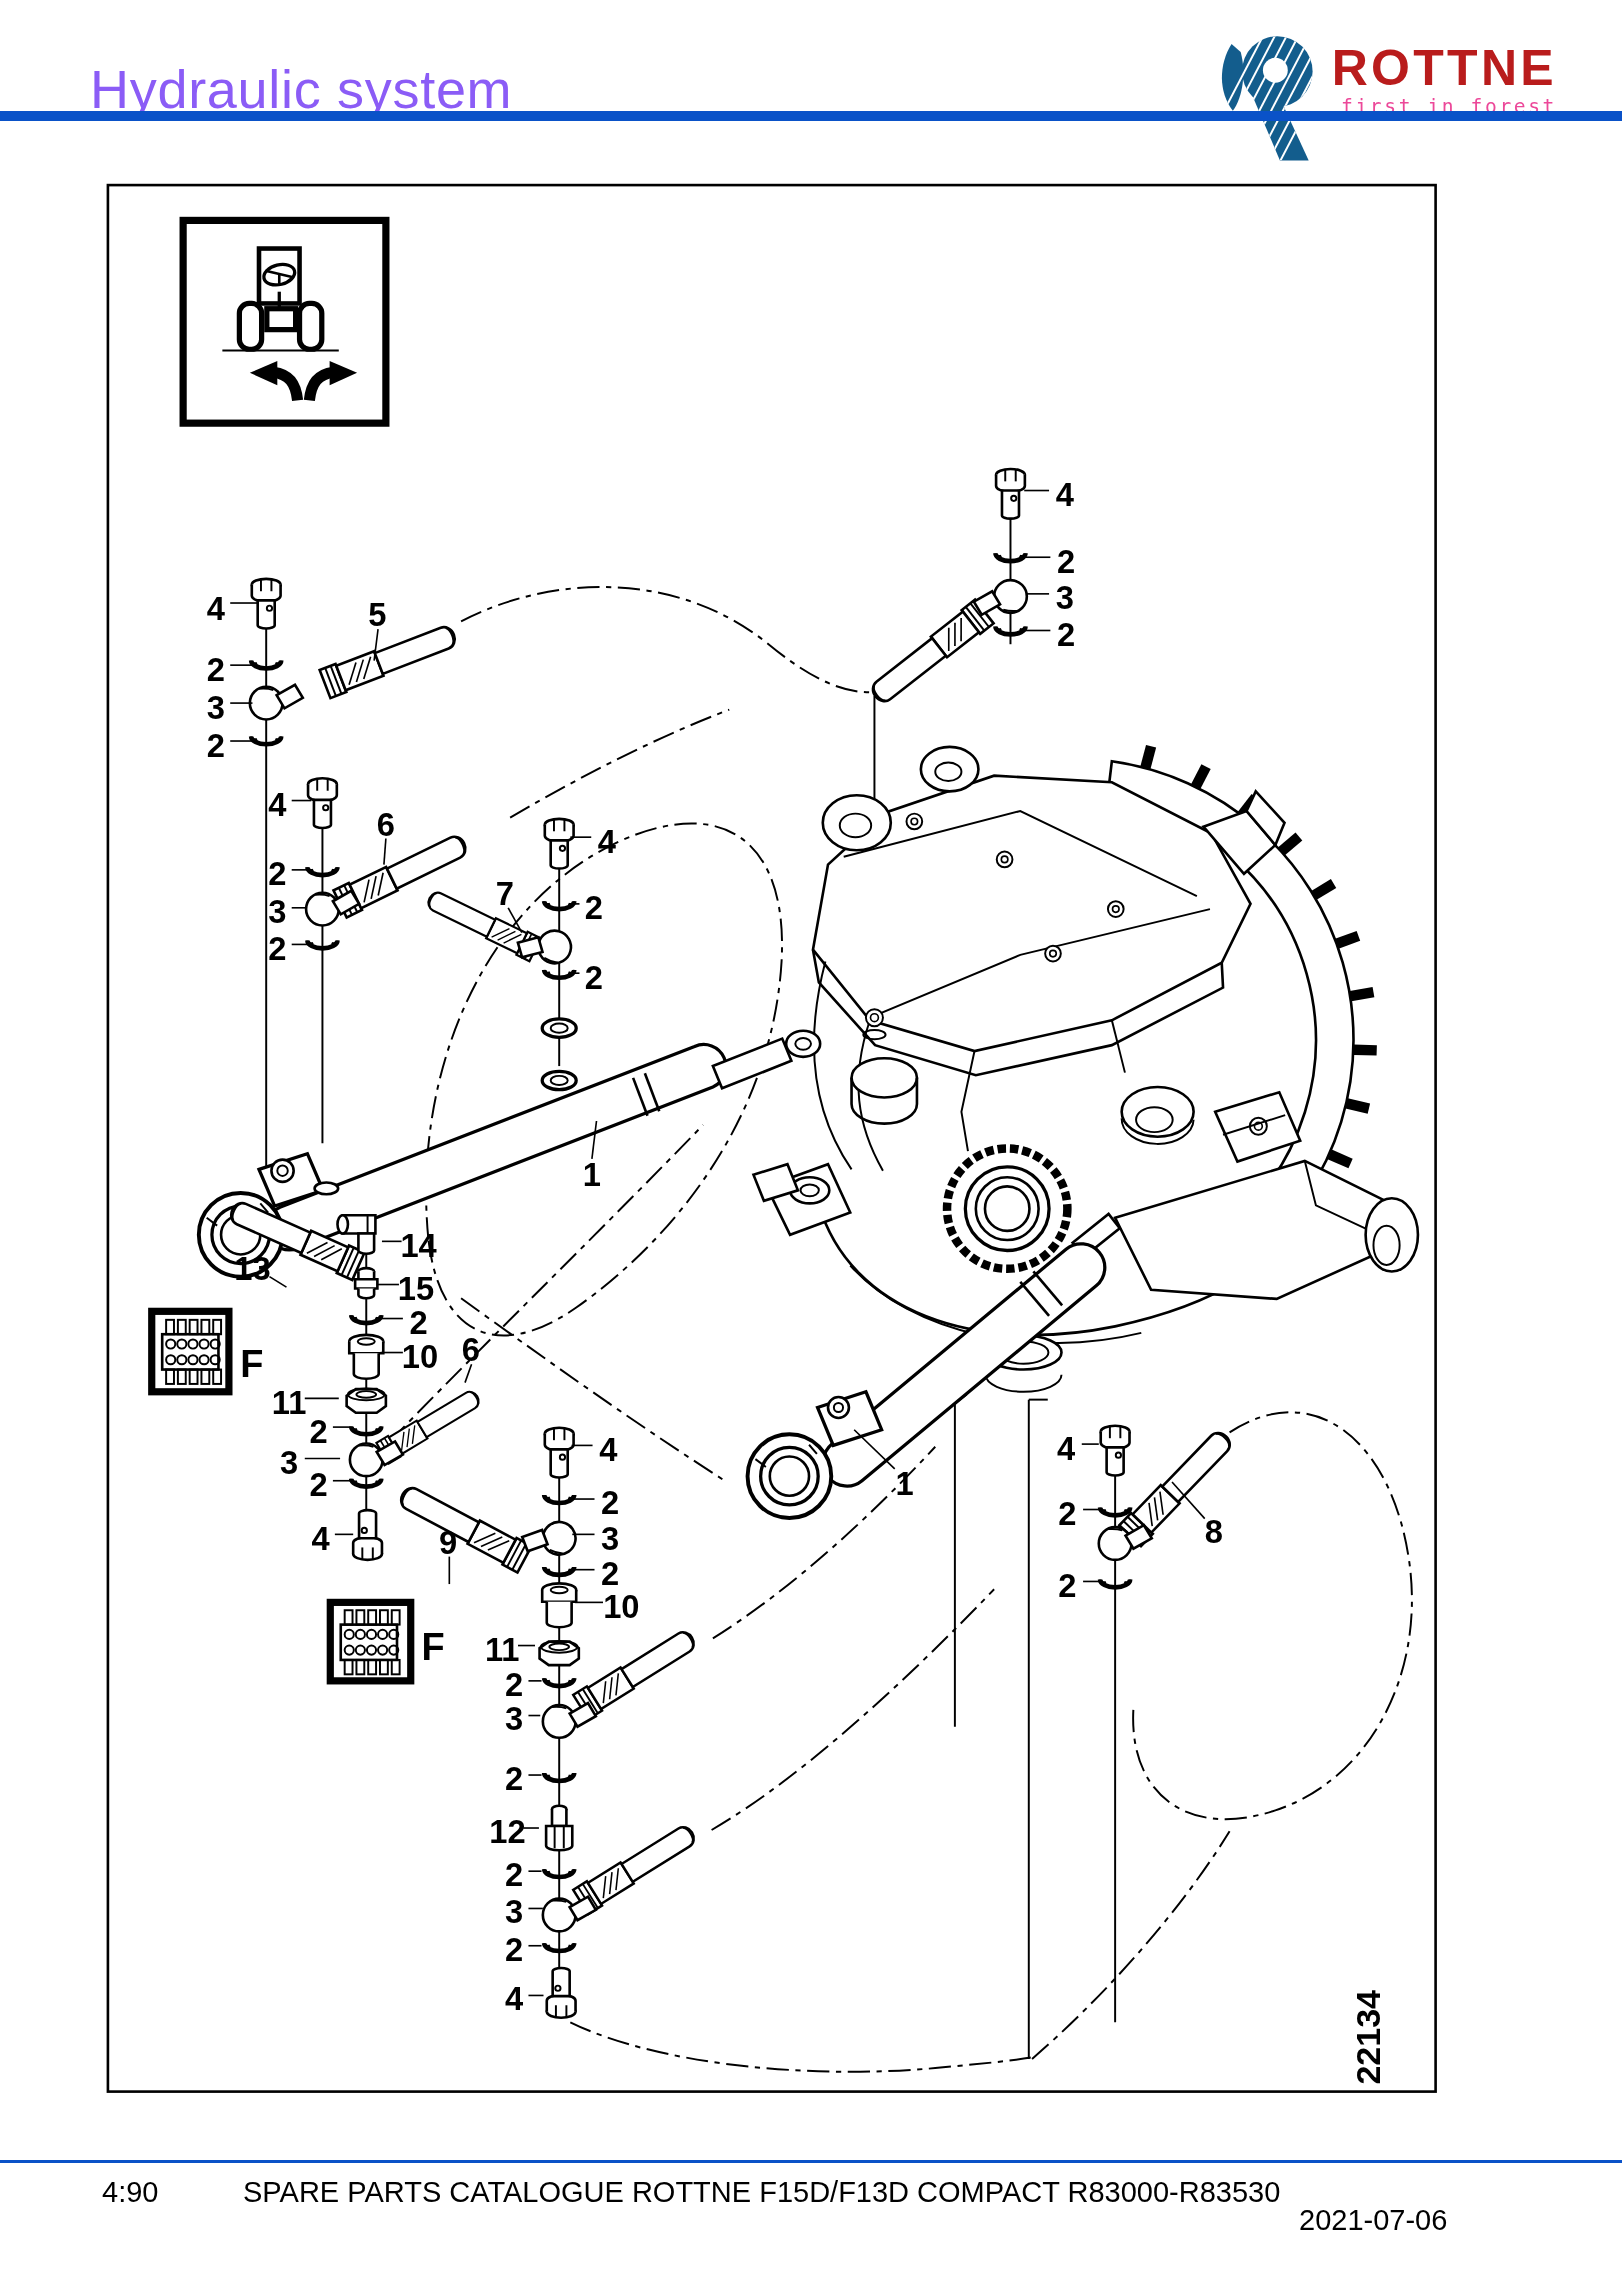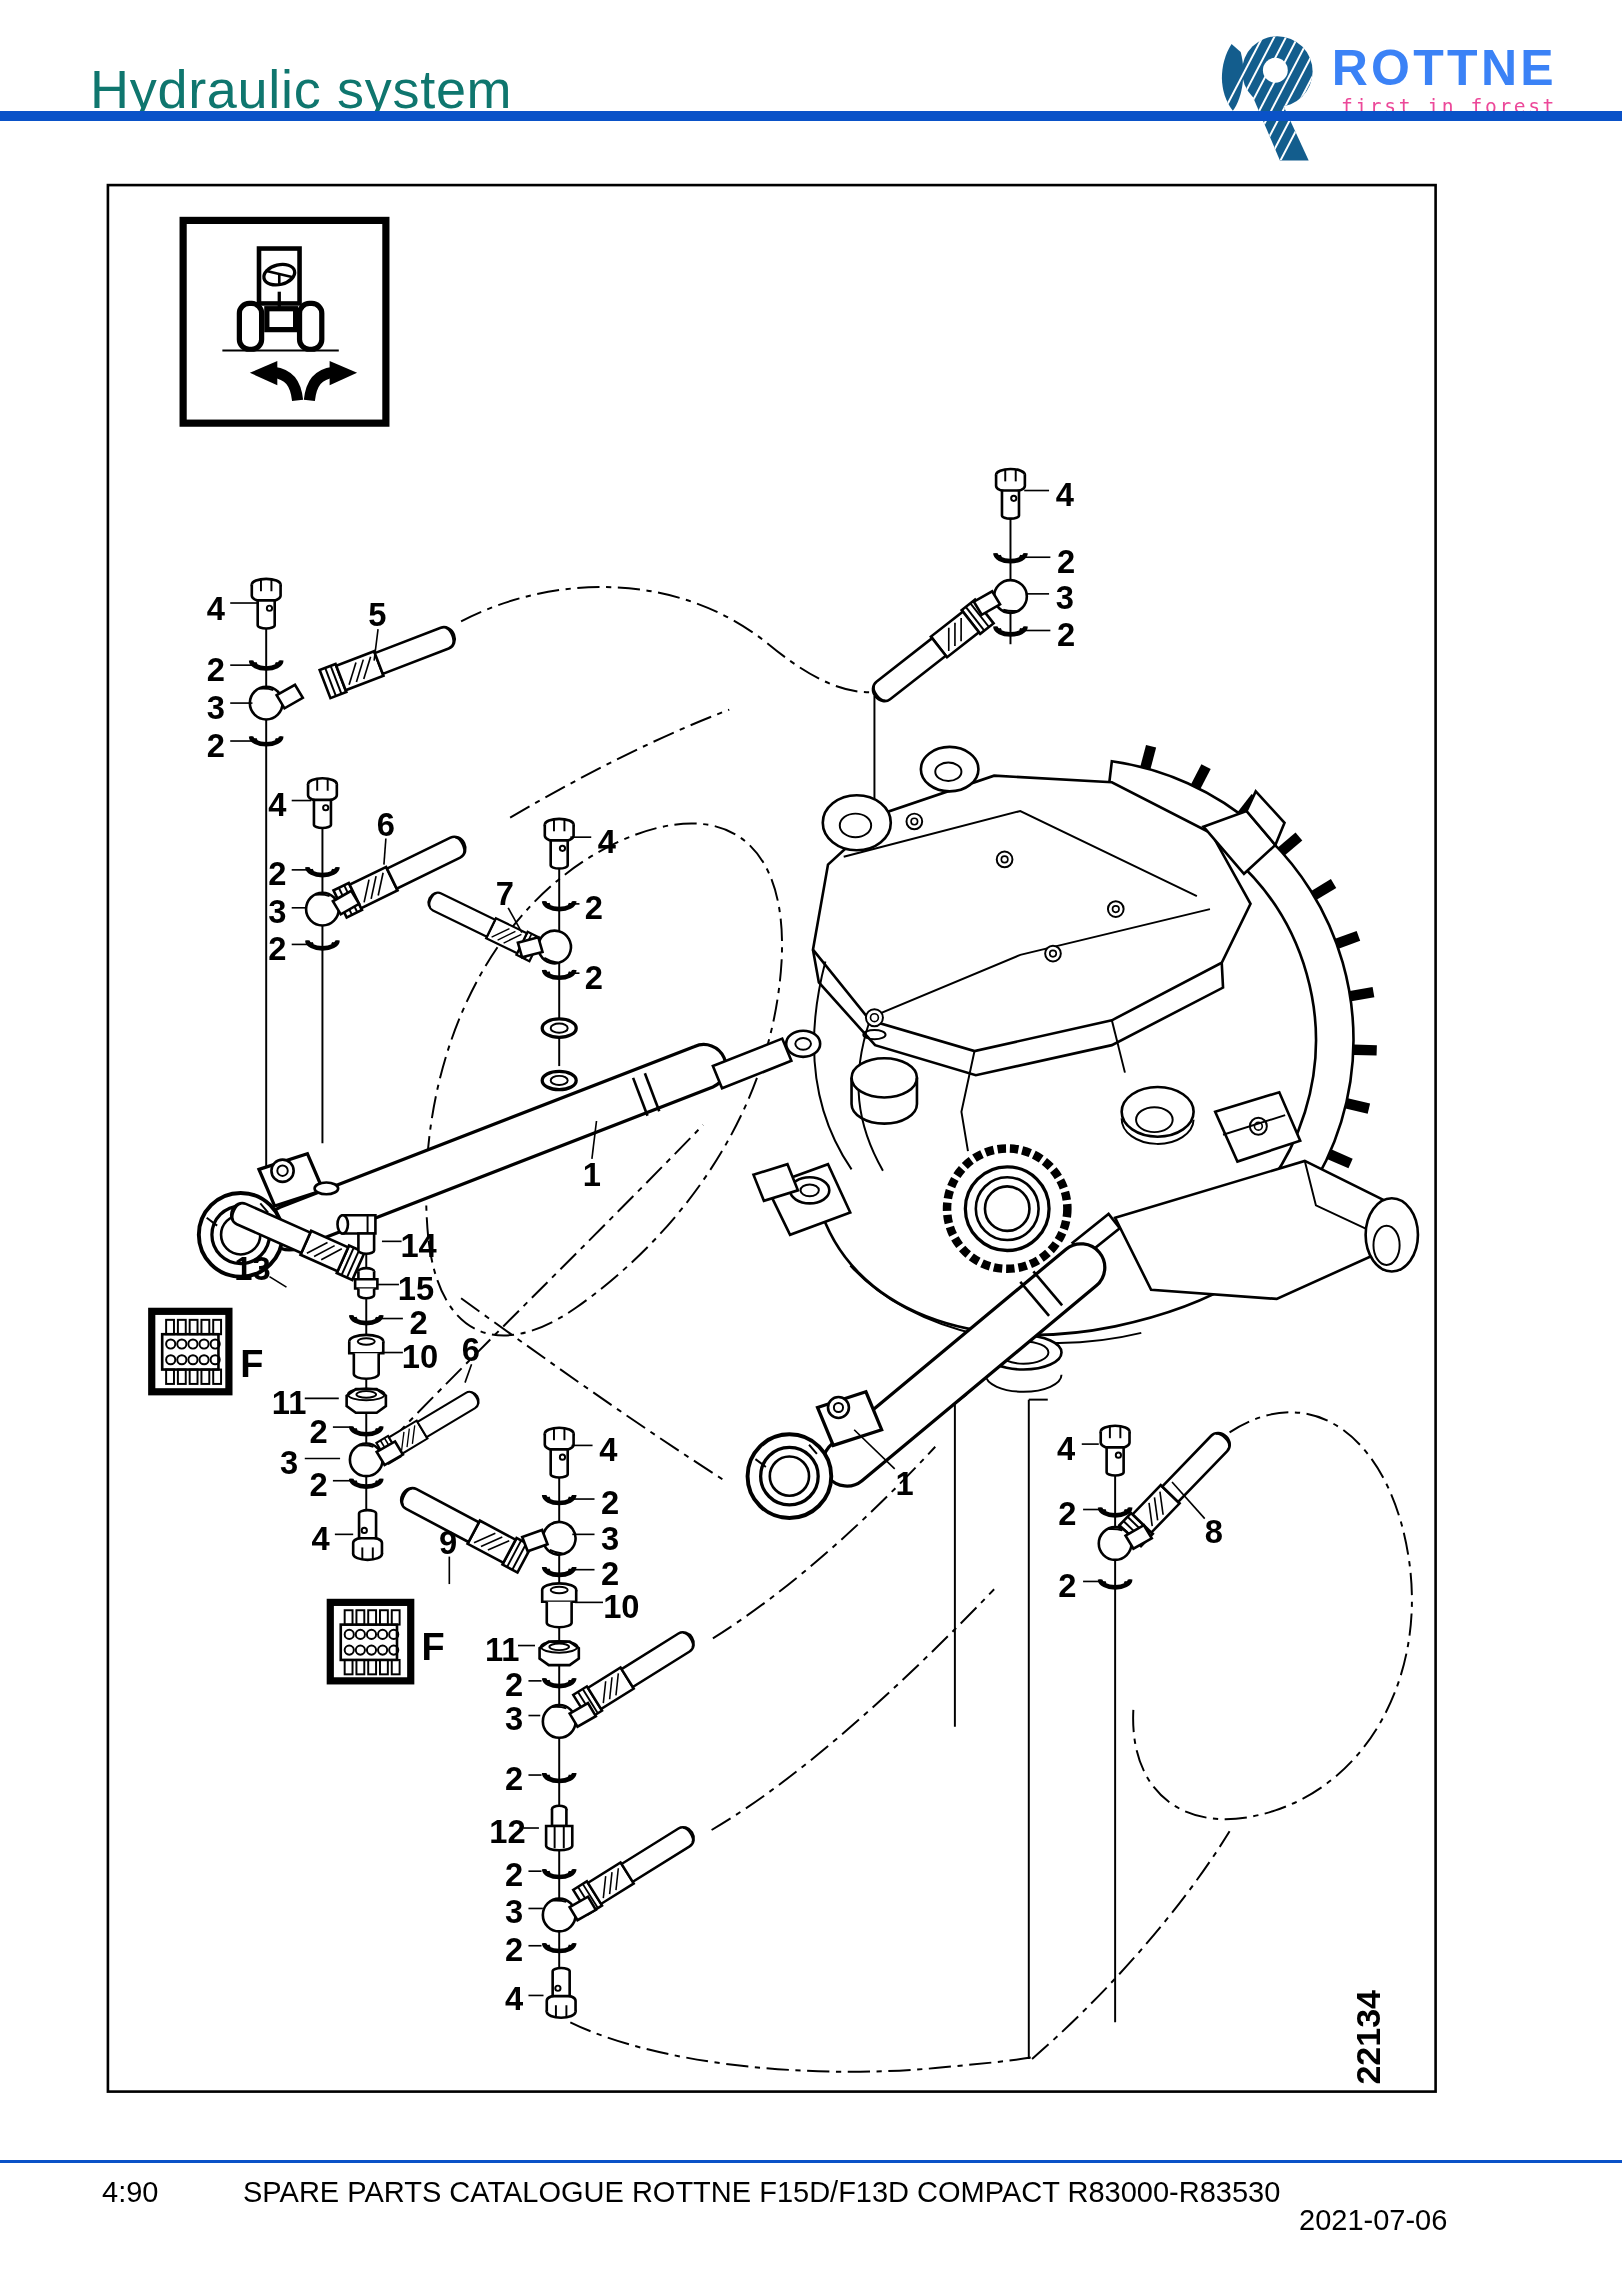--- a/index.html
+++ b/index.html
@@ -22,21 +22,21 @@
   .fl{font:700 58px "Liberation Sans",sans-serif;text-anchor:middle;dominant-baseline:central;fill:#000;}
   .dn{font:700 52px "Liberation Sans",sans-serif;text-anchor:middle;fill:#000;}
   .leader{stroke:#000;stroke-width:2.5;}
   svg .ln{stroke:#000;fill:none;}
   svg .shape{stroke:#000;fill:#fff;}
   svg .dash{stroke:#000;fill:none;stroke-width:3;stroke-dasharray:34 10 8 10;}
 </style>
 </head>
 <body>
 
-<div class="page-title" style="color:#0f766e;">Hydraulic system</div>
+<div class="page-title" style="color:#8b5cf6;">Hydraulic system</div>
 
 <div class="logo">
   <svg width="121" height="134" viewBox="0 0 170 205">
     <clipPath id="rclip">
       <circle cx="100" cy="62" r="54"></circle>
       <path d="M64,104 L104,198 L148,198 L100,94 Z"></path>
       <path d="M30,20 C10,52 10,94 32,122 C48,100 52,62 44,32 Z"></path>
     </clipPath>
     <g fill="#135d8d">
       <circle cx="100" cy="62" r="54"></circle>
@@ -49,21 +49,21 @@
       <line x1="6" y1="215" x2="126" y2="-15"></line>
         <line x1="24" y1="215" x2="144" y2="-15"></line>
       <line x1="42" y1="215" x2="162" y2="-15"></line>
         <line x1="60" y1="215" x2="180" y2="-15"></line>
       <line x1="78" y1="215" x2="198" y2="-15"></line>
         <line x1="96" y1="215" x2="216" y2="-15"></line>
     </g>
     <circle cx="97" cy="60" r="19" fill="#fff"></circle>
   </svg>
   <div class="logo-text">
-    <div class="logo-brand" style="color:#3b82f6;">ROTTNE</div>
+    <div class="logo-brand" style="color:#b91c1c;">ROTTNE</div>
     <div class="logo-tagline" style="color:#ec4899;">first in forest</div>
   </div>
 </div>
 
 <div class="header-rule" style="background:#0a52c8;"></div>
 
 <svg id="diagram-svg" width="1622" height="2295" viewBox="0 0 2480 3509" style="position:absolute;left:0;top:0;">
 
   <defs>
 

